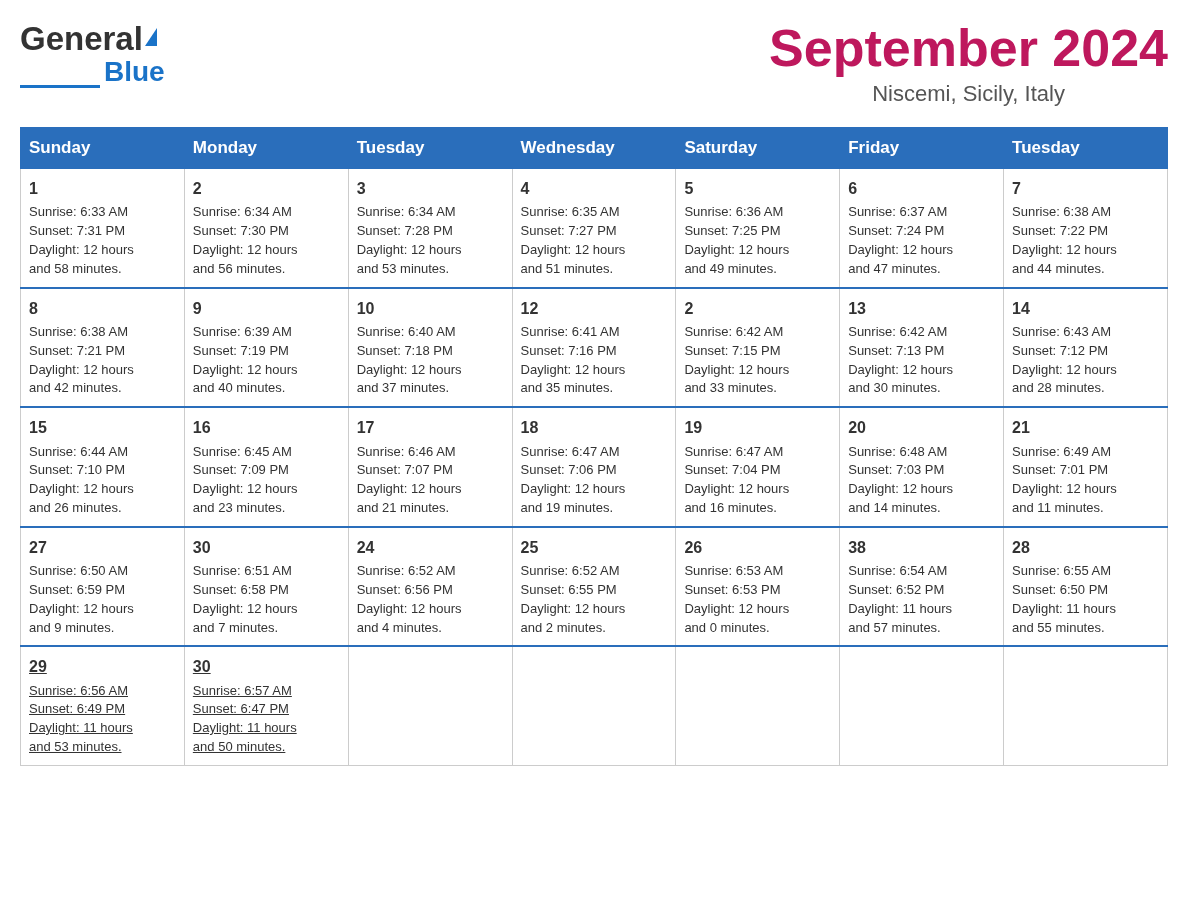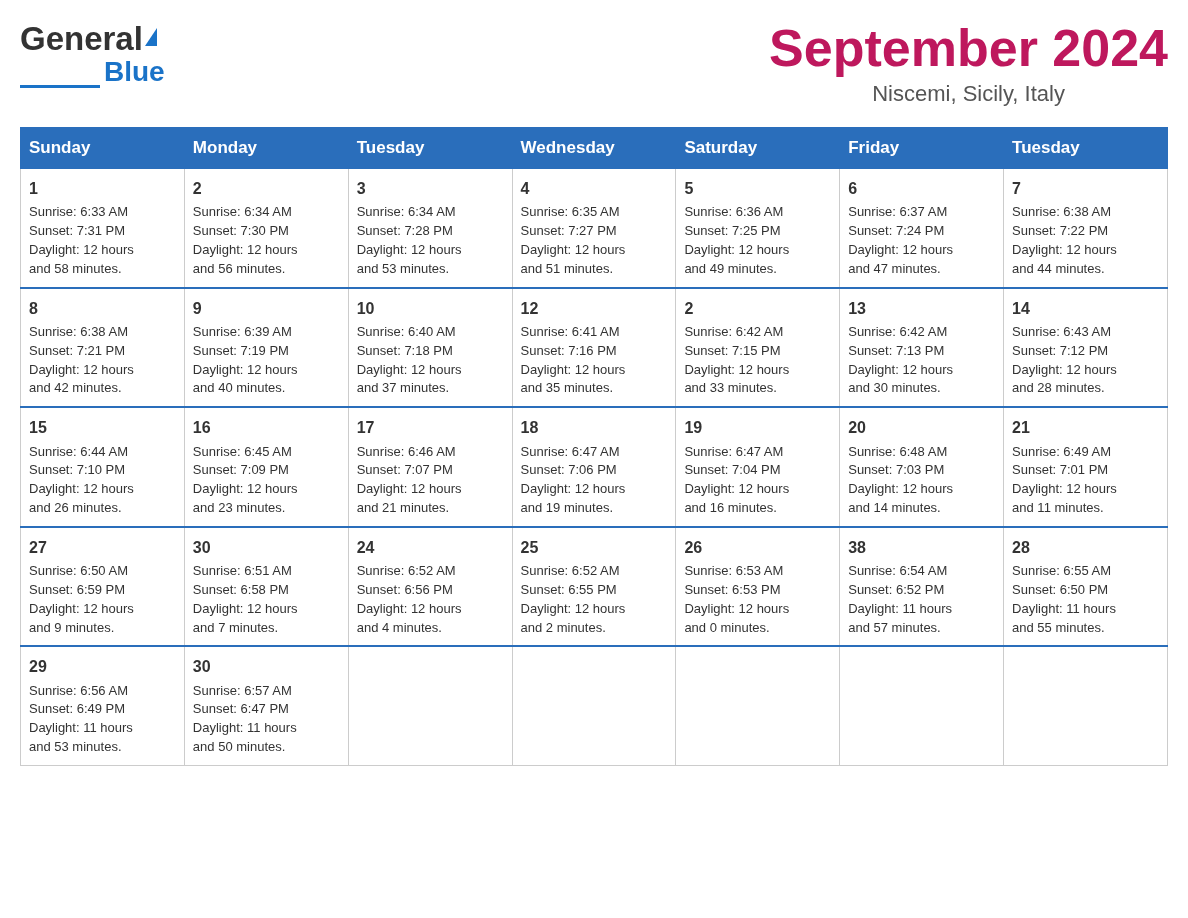--- a/index.html
+++ b/index.html
@@ -91,20 +91,21 @@
       font-size: 16px;
       font-weight: bold;
       display: block;
       margin-bottom: 3px;
     }
     .calendar-table td.empty {
       background: #fff;
     }
     .calendar-table tr:last-child td {
       min-height: 90px;
+      text-decoration: underline;
     }
     .row-separator td {
       border-top: 2px solid #2a6ebb;
     }
   </style>
 </head>
 <body>
 
 <div class="header">
   <div class="logo">

